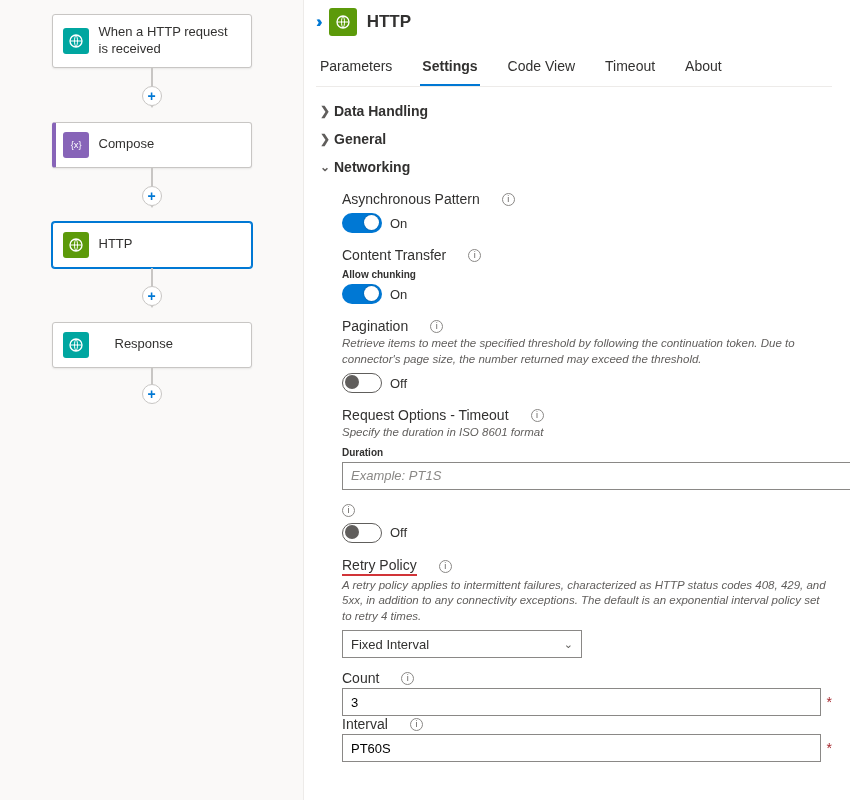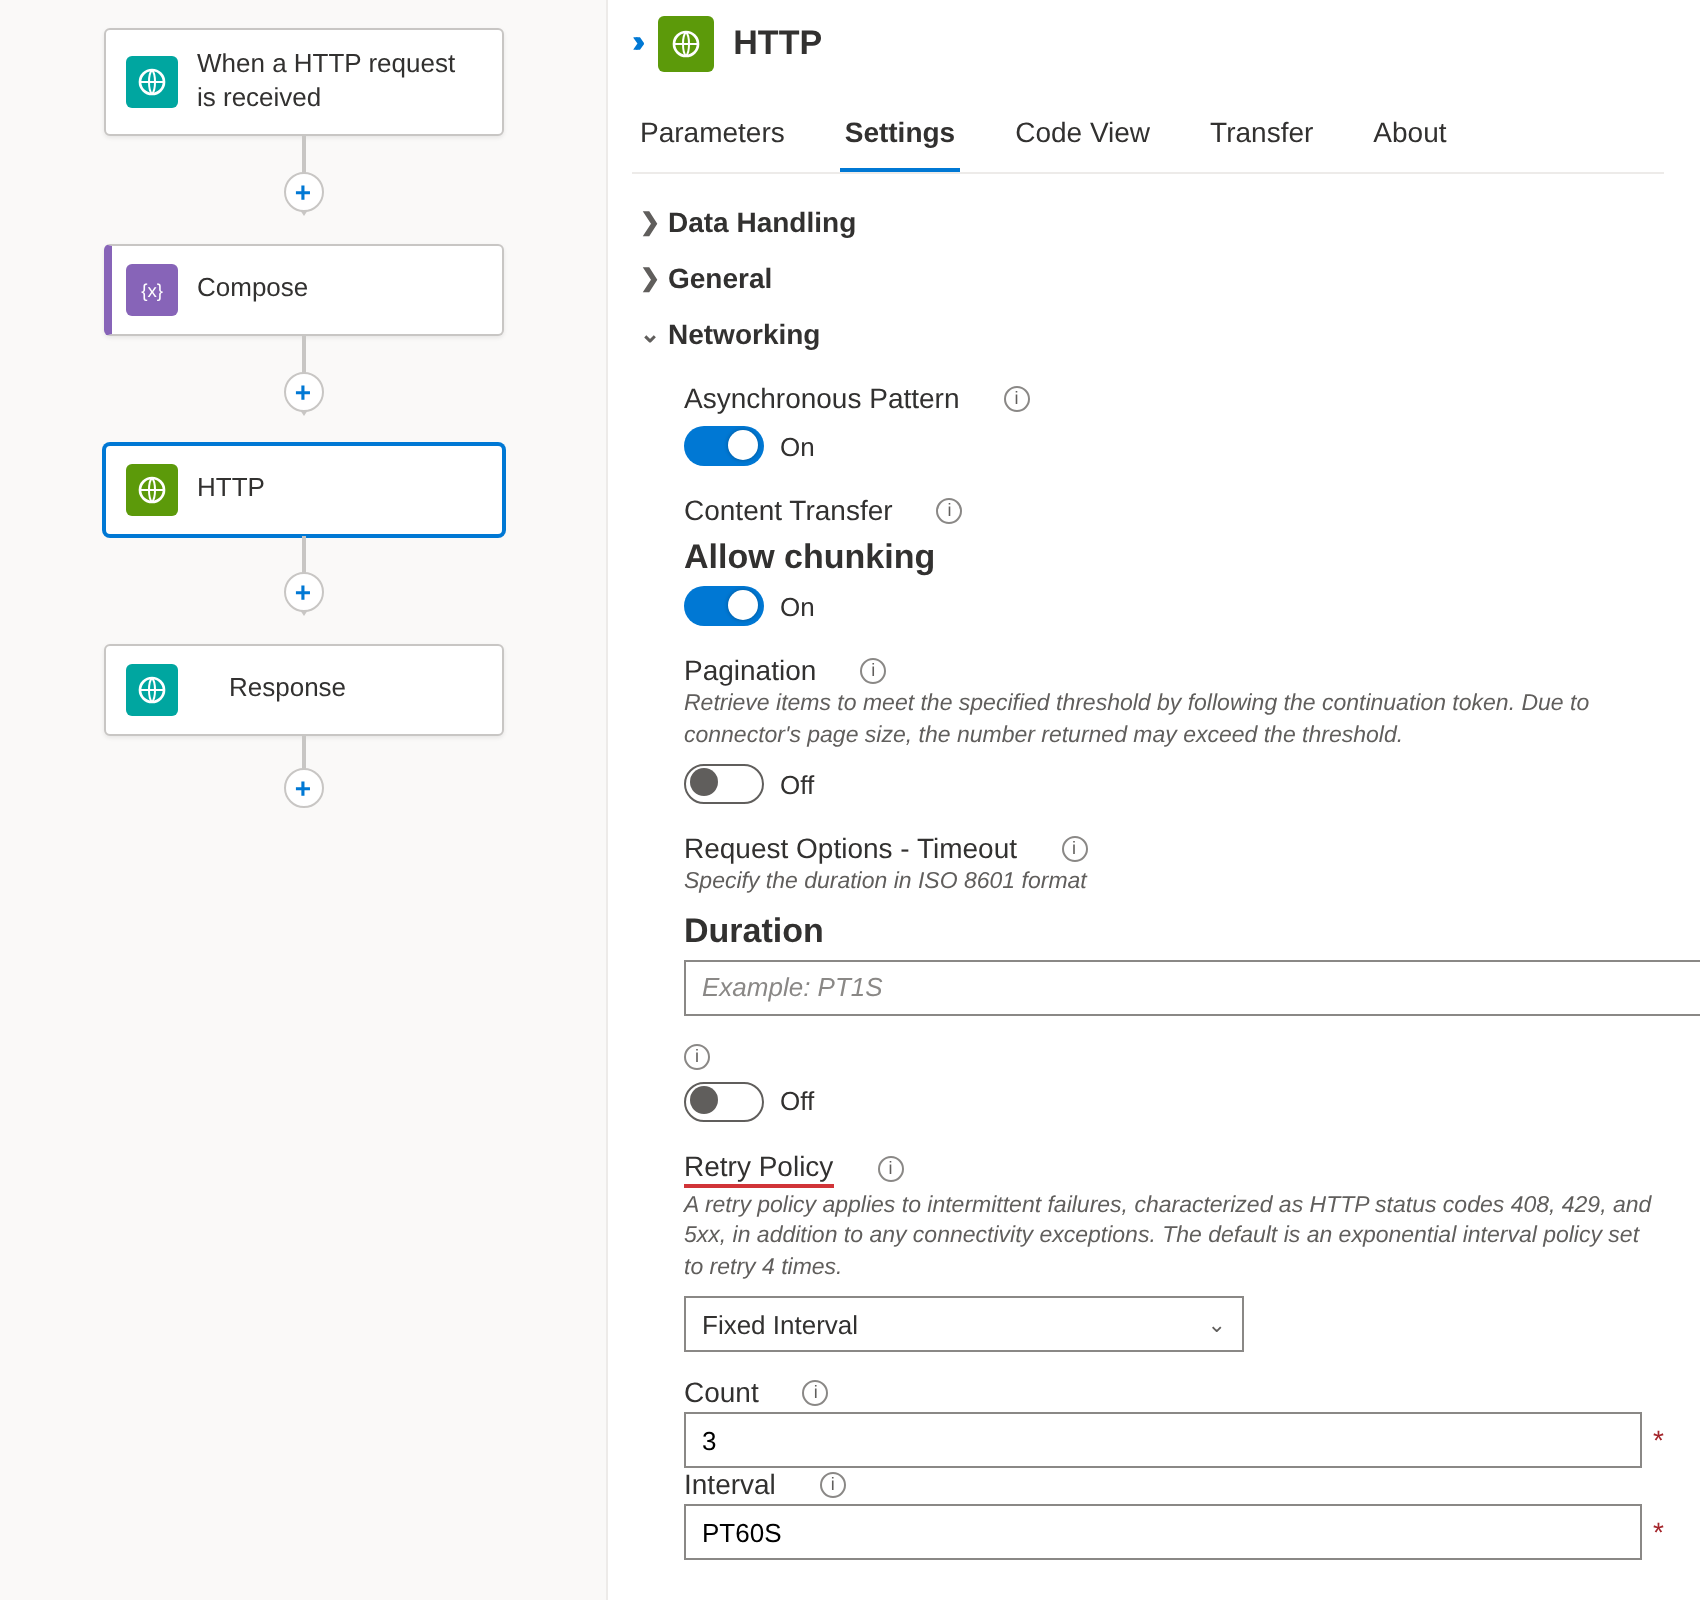--- a/index.html
+++ b/index.html
@@ -35,37 +35,37 @@
   .tab { font-size:14px; padding:8px 2px 10px 2px; cursor:pointer; color:#323130; border-bottom:2px solid transparent; }
   .tab.active { border-bottom-color:#0078d4; font-weight:600; }
 
   .sections { padding-top:10px; }
   .sec-head { display:flex; align-items:center; font-size:14px; font-weight:600; padding:6px 0; cursor:pointer; }
   .sec-head .chev { width:18px; display:inline-flex; justify-content:center; color:#605e5c; font-size:12px; }
 
   .setting { margin:10px 0 14px 26px; }
   .setting-title { font-size:14px; display:flex; align-items:center; gap:22px; margin-bottom:2px; }
   .setting-desc { font-size:11.5px; font-style:italic; color:#605e5c; line-height:1.35; margin-bottom:6px; }
-  .setting-sub  { font-size:17px; font-weight:600; margin:6px 0 4px 0; }
+  .setting-sub  { font-size:10px; font-weight:600; margin:6px 0 4px 0; }
   .info-icon { width:13px; height:13px; border:1px solid #8a8886; border-radius:50%; display:inline-flex; align-items:center; justify-content:center; font-size:9px; color:#605e5c; cursor:pointer; }
   .underline-red { border-bottom:2px solid #d13438; padding-bottom:1px; }
 
   .toggle-row { display:flex; align-items:center; gap:8px; }
   .toggle { width:40px; height:20px; border-radius:10px; position:relative; cursor:pointer; }
   .toggle.on  { background:#0078d4; }
   .toggle.off { background:#fff; border:1px solid #605e5c; }
   .toggle .knob { position:absolute; top:2px; width:15px; height:15px; border-radius:50%; background:#fff; }
   .toggle.on .knob  { right:3px; box-shadow:0 0 2px rgba(0,0,0,0.3); }
   .toggle.off .knob { left:2px; top:1px; background:#605e5c; width:14px; height:14px; }
   .toggle-label { font-size:13px; }
 
   .field-row { display:flex; align-items:center; gap:4px; }
   .text-input, .select-box { width:520px; height:28px; border:1px solid #8a8886; font-size:13px; padding:3px 8px; background:#fff; }
   .text-input::placeholder { font-style:italic; color:#8a8886; }
-  .select-box { width:280px; display:flex; align-items:center; justify-content:space-between; cursor:pointer; }
+  .select-box { width:240px; display:flex; align-items:center; justify-content:space-between; cursor:pointer; }
   .req-star { color:#a4262c; font-size:14px; margin-left:2px; }
 </style>
 </head>
 <body>
 
 <div class="flow-col">
   <div class="flow">
 
     <div class="node">
       <span class="node-icon ic-teal">
@@ -141,21 +141,21 @@
           <path d="M3 12h18M12 3c3 3 3 15 0 18M12 3c-3 3-3 15 0 18" stroke="#fff" stroke-width="1.5" fill="none"></path>
         </svg>
     </span>
     <span class="panel-title">HTTP</span>
   </div>
 
   <div class="tabs">
     <div class="tab">Parameters</div>
     <div class="tab active">Settings</div>
     <div class="tab">Code View</div>
-    <div class="tab">Transfer</div>
+    <div class="tab">Timeout</div>
     <div class="tab">About</div>
   </div>
 
   <div class="sections">
     <div class="sec-head">
       <span class="chev">❯</span>
       <span>Data Handling</span>
     </div>
     <div class="sec-head">
       <span class="chev">❯</span>

